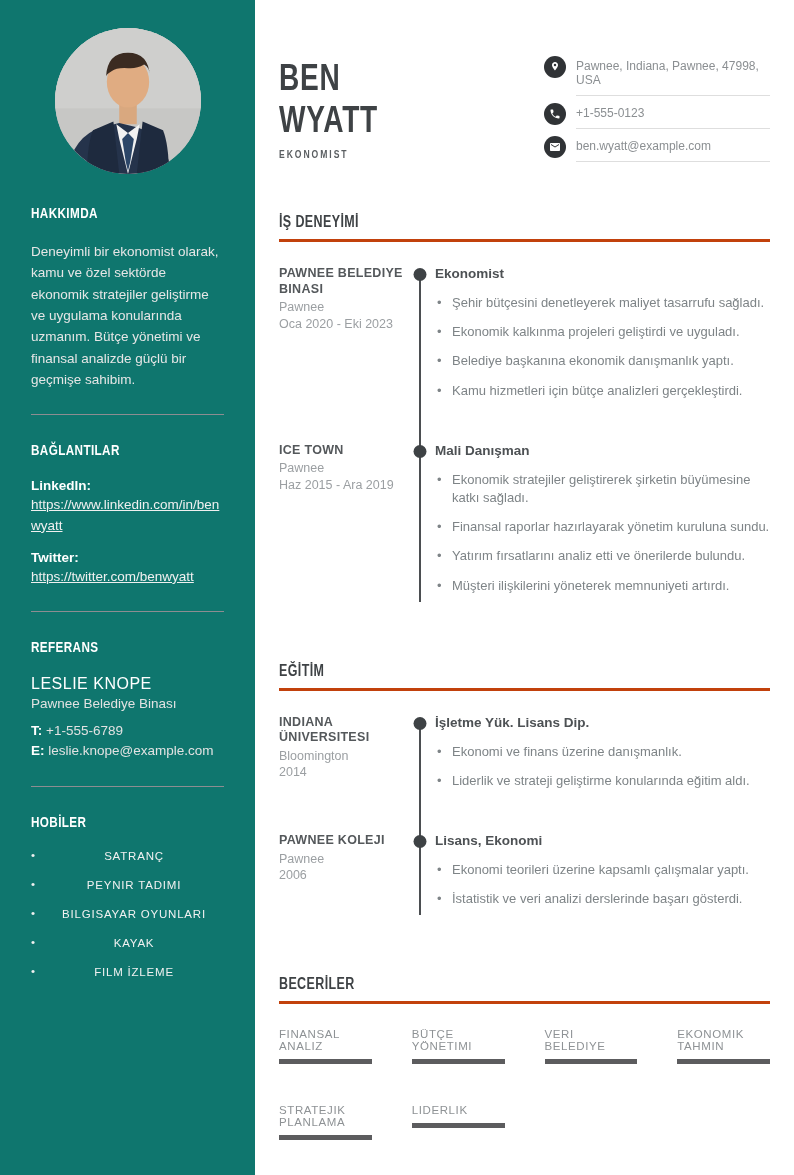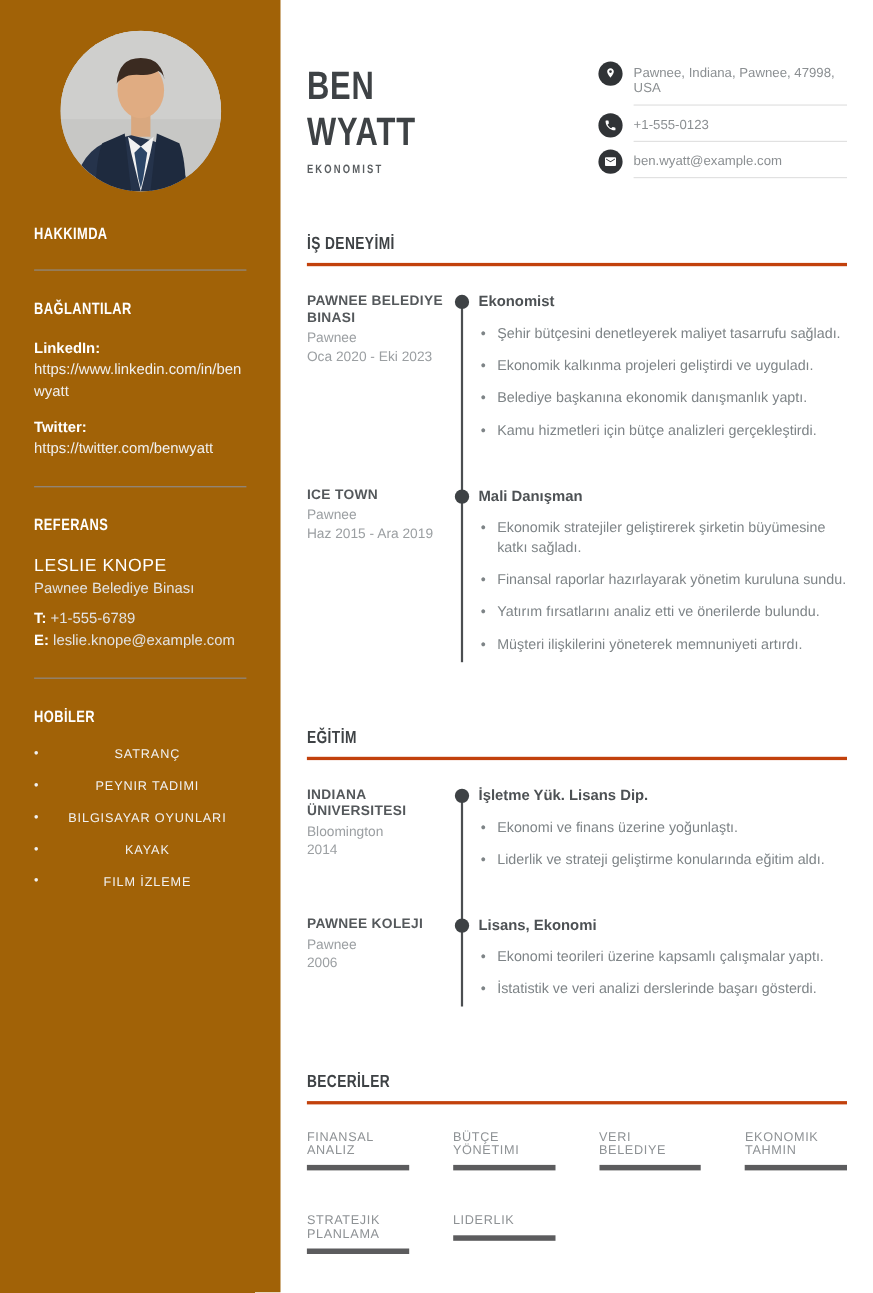--- a/index.html
+++ b/index.html
@@ -9,21 +9,21 @@
     background: #ffffff;
     font-family: "Liberation Sans", sans-serif;
     overflow: hidden;
     color: #55595c;
   }
 
   
   .sidebar {
     position: absolute; left: 0; top: 0;
     width: 255px; height: 1175px;
-    background: #a16207;
+    background: #0f766e;
     color: #ececec;
     padding: 28px 31px 0 31px;
   }
   .photo-wrap {
     width: 146px; height: 146px;
     margin: 0 auto 30px auto;
     border-radius: 50%;
     overflow: hidden;
     background: linear-gradient(#dadad8, #b4b4b6);
   }
@@ -32,21 +32,21 @@
     color: #ffffff;
     font-size: 15px; font-weight: 700;
     letter-spacing: 0.5px;
     margin-bottom: 20px;
   }
   .condensed { display: inline-block; transform: scaleX(0.78); transform-origin: left center; white-space: nowrap; }
   .sb-text { font-size: 13.5px; line-height: 1.58; color: #e6e6e6; }
   .sb-divider { border: none; border-top: 1px solid #8d8d91; margin: 24px 0 26px 0; }
 
   .sb-link-label { font-size: 13.5px; font-weight: 700; color: #ffffff; margin-bottom: 2px; }
-  .sb-link { font-size: 13.5px; color: #f0f0f0; line-height: 1.5; overflow-wrap: anywhere; display: block; margin-bottom: 14px; }
+  .sb-link { font-size: 13.5px; color: #f0f0f0; text-decoration: underline; line-height: 1.5; overflow-wrap: anywhere; display: block; margin-bottom: 14px; }
 
   .ref-name { font-size: 16px; color: #ffffff; letter-spacing: 0.5px; margin-bottom: 3px; font-weight: 400; }
   .ref-company { font-size: 13.5px; color: #e2e2e2; margin-bottom: 10px; }
   .ref-line { font-size: 13.5px; color: #e2e2e2; line-height: 1.5; }
   .ref-line b { color: #ffffff; }
 
   .hobby-list { list-style: none; }
   .hobby-list li {
     font-size: 11.5px; letter-spacing: 0.8px; color: #f1f1f1;
     margin-bottom: 17px; position: relative; padding-left: 13px; text-align: center;
@@ -127,20 +127,21 @@
       <path d="M35 33 q1-16 15-16 q14 0 15 16 q0-6-4-8 q-5 3-11 2.5 q-8-.5-11 2 q-3.5 2-4 3.5z" fill="#3b2b21"></path>
       <path d="M8 100 q4-26 24-32 l12-3 12 3 q20 6 24 32 z" fill="#25334b"></path>
       <path d="M42 66 l8 6 8-6 -2 10 -6 24 -6-24 z" fill="#f2f2f2"></path>
       <path d="M50 72 l4 4 -2.5 16 -1.5 6 -1.5-6 -2.5-16 z" fill="#2c4668"></path>
       <path d="M26 70 l14-6 4 36 h-22 q0-20 4-30z" fill="#1e2a3e"></path>
       <path d="M74 70 l-14-6 -4 36 h22 q0-20-4-30z" fill="#1e2a3e"></path>
     </svg>
   </div>
 
   <h2 class="sb-heading"><span class="condensed">HAKKIMDA</span></h2>
+  <p class="sb-text">Deneyimli bir ekonomist olarak, kamu ve özel sektörde ekonomik stratejiler geliştirme ve uygulama konularında uzmanım. Bütçe yönetimi ve finansal analizde güçlü bir geçmişe sahibim.</p>
 
   <hr class="sb-divider">
 
   <h2 class="sb-heading"><span class="condensed">BAĞLANTILAR</span></h2>
   <div>
     <div class="sb-link-label">LinkedIn:</div>
     <a class="sb-link">https://www.linkedin.com/in/benwyatt</a>
   </div>
   <div>
     <div class="sb-link-label">Twitter:</div>
@@ -273,21 +274,21 @@
           <div class="org">INDIANA ÜNIVERSITESI</div>
           <div class="muted">Bloomington</div>
           <div class="muted">2014</div>
         </div>
         <div class="tl-dot-col">
             <span class="tl-dot"></span>
           </div>
         <div class="tl-right">
           <div class="role">İşletme Yük. Lisans Dip.</div>
           <ul class="blt">
-            <li>Ekonomi ve finans üzerine yoğunlaştı.</li>
+            <li>Ekonomi ve finans üzerine danışmanlık.</li>
             <li>Liderlik ve strateji geliştirme konularında eğitim aldı.</li>
           </ul>
         </div>
       </div>
 
       <div class="tl-item">
         <div class="tl-left">
           <div class="org">PAWNEE KOLEJI</div>
           <div class="muted">Pawnee</div>
           <div class="muted">2006</div>

